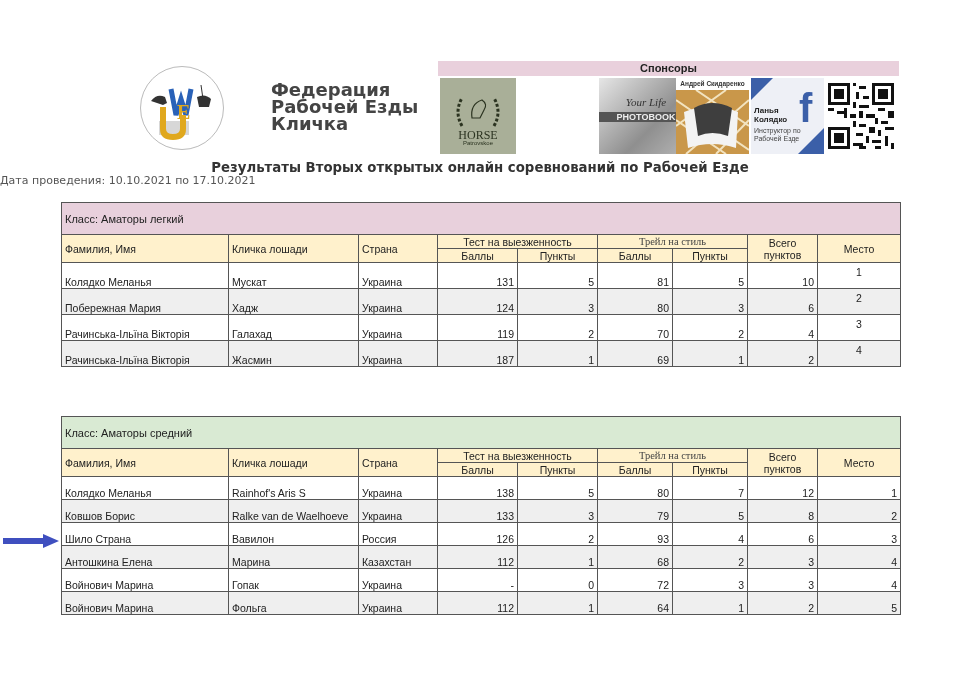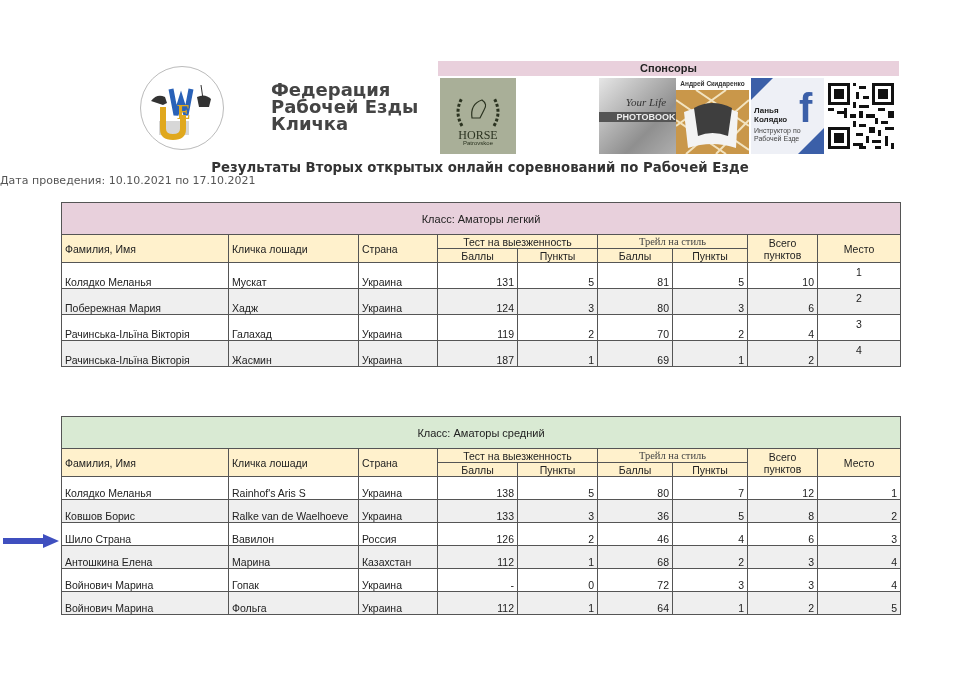--- a/index.html
+++ b/index.html
@@ -23,21 +23,21 @@
   .sp-qr { left:388px; width:70px; background:#fff; }
   .sp-text { position:absolute; font-size:8px; color:#333; text-align:center; width:100%; }
 
   
   .main-title { position:absolute; left:0; width:960px; top:160px; text-align:center; font-family:"DejaVu Sans", sans-serif; font-weight:bold; font-size:13.3px; color:#333; }
   .sub-title { position:absolute; left:0; width:960px; top:174px; font-family:"DejaVu Sans", sans-serif; font-size:11px; color:#555; }
 
   
   table.res { position:absolute; left:61px; width:839px; border-collapse:collapse; table-layout:fixed; font-size:10.5px; }
   table.res td { border:1px solid #555; padding:0 3px; overflow:hidden; white-space:nowrap; }
-  .class-row td { text-align:center; height:31px; font-size:11px; }
+  .class-row td { height:31px; font-size:11px; }
   .t1 .class-row td { background:#e8d0dc; }
   .t2 .class-row td { background:#d9ead3; }
   .hdr td { background:#fff1cc; height:13px; font-size:10.5px; line-height:12px; }
   .hdr td.c { text-align:center; }
   .hdr td.serif { font-family:"Liberation Serif", serif; color:#444; }
   .row td { height:22px; vertical-align:bottom; padding-bottom:1px; }
   .row.alt td { background:#efefef; }
   .row td.num { text-align:right; }
   .row td.ctr { text-align:center; vertical-align:top; padding-top:3px; }
   .t1 { top:202px; }
@@ -242,32 +242,32 @@
         <td class="num">7</td>
         <td class="num">12</td>
         <td class="num">1</td>
       </tr>
       <tr class="row alt">
         <td>Ковшов Борис</td>
         <td>Ralke van de Waelhoeve</td>
         <td>Украина</td>
         <td class="num">133</td>
         <td class="num">3</td>
-        <td class="num">36</td>
+        <td class="num">79</td>
         <td class="num">5</td>
         <td class="num">8</td>
         <td class="num">2</td>
       </tr>
       <tr class="row">
         <td>Шило Страна</td>
         <td>Вавилон</td>
         <td>Россия</td>
         <td class="num">126</td>
         <td class="num">2</td>
-        <td class="num">46</td>
+        <td class="num">93</td>
         <td class="num">4</td>
         <td class="num">6</td>
         <td class="num">3</td>
       </tr>
       <tr class="row alt">
         <td>Антошкина Елена</td>
         <td>Марина</td>
         <td>Казахстан</td>
         <td class="num">112</td>
         <td class="num">1</td>

